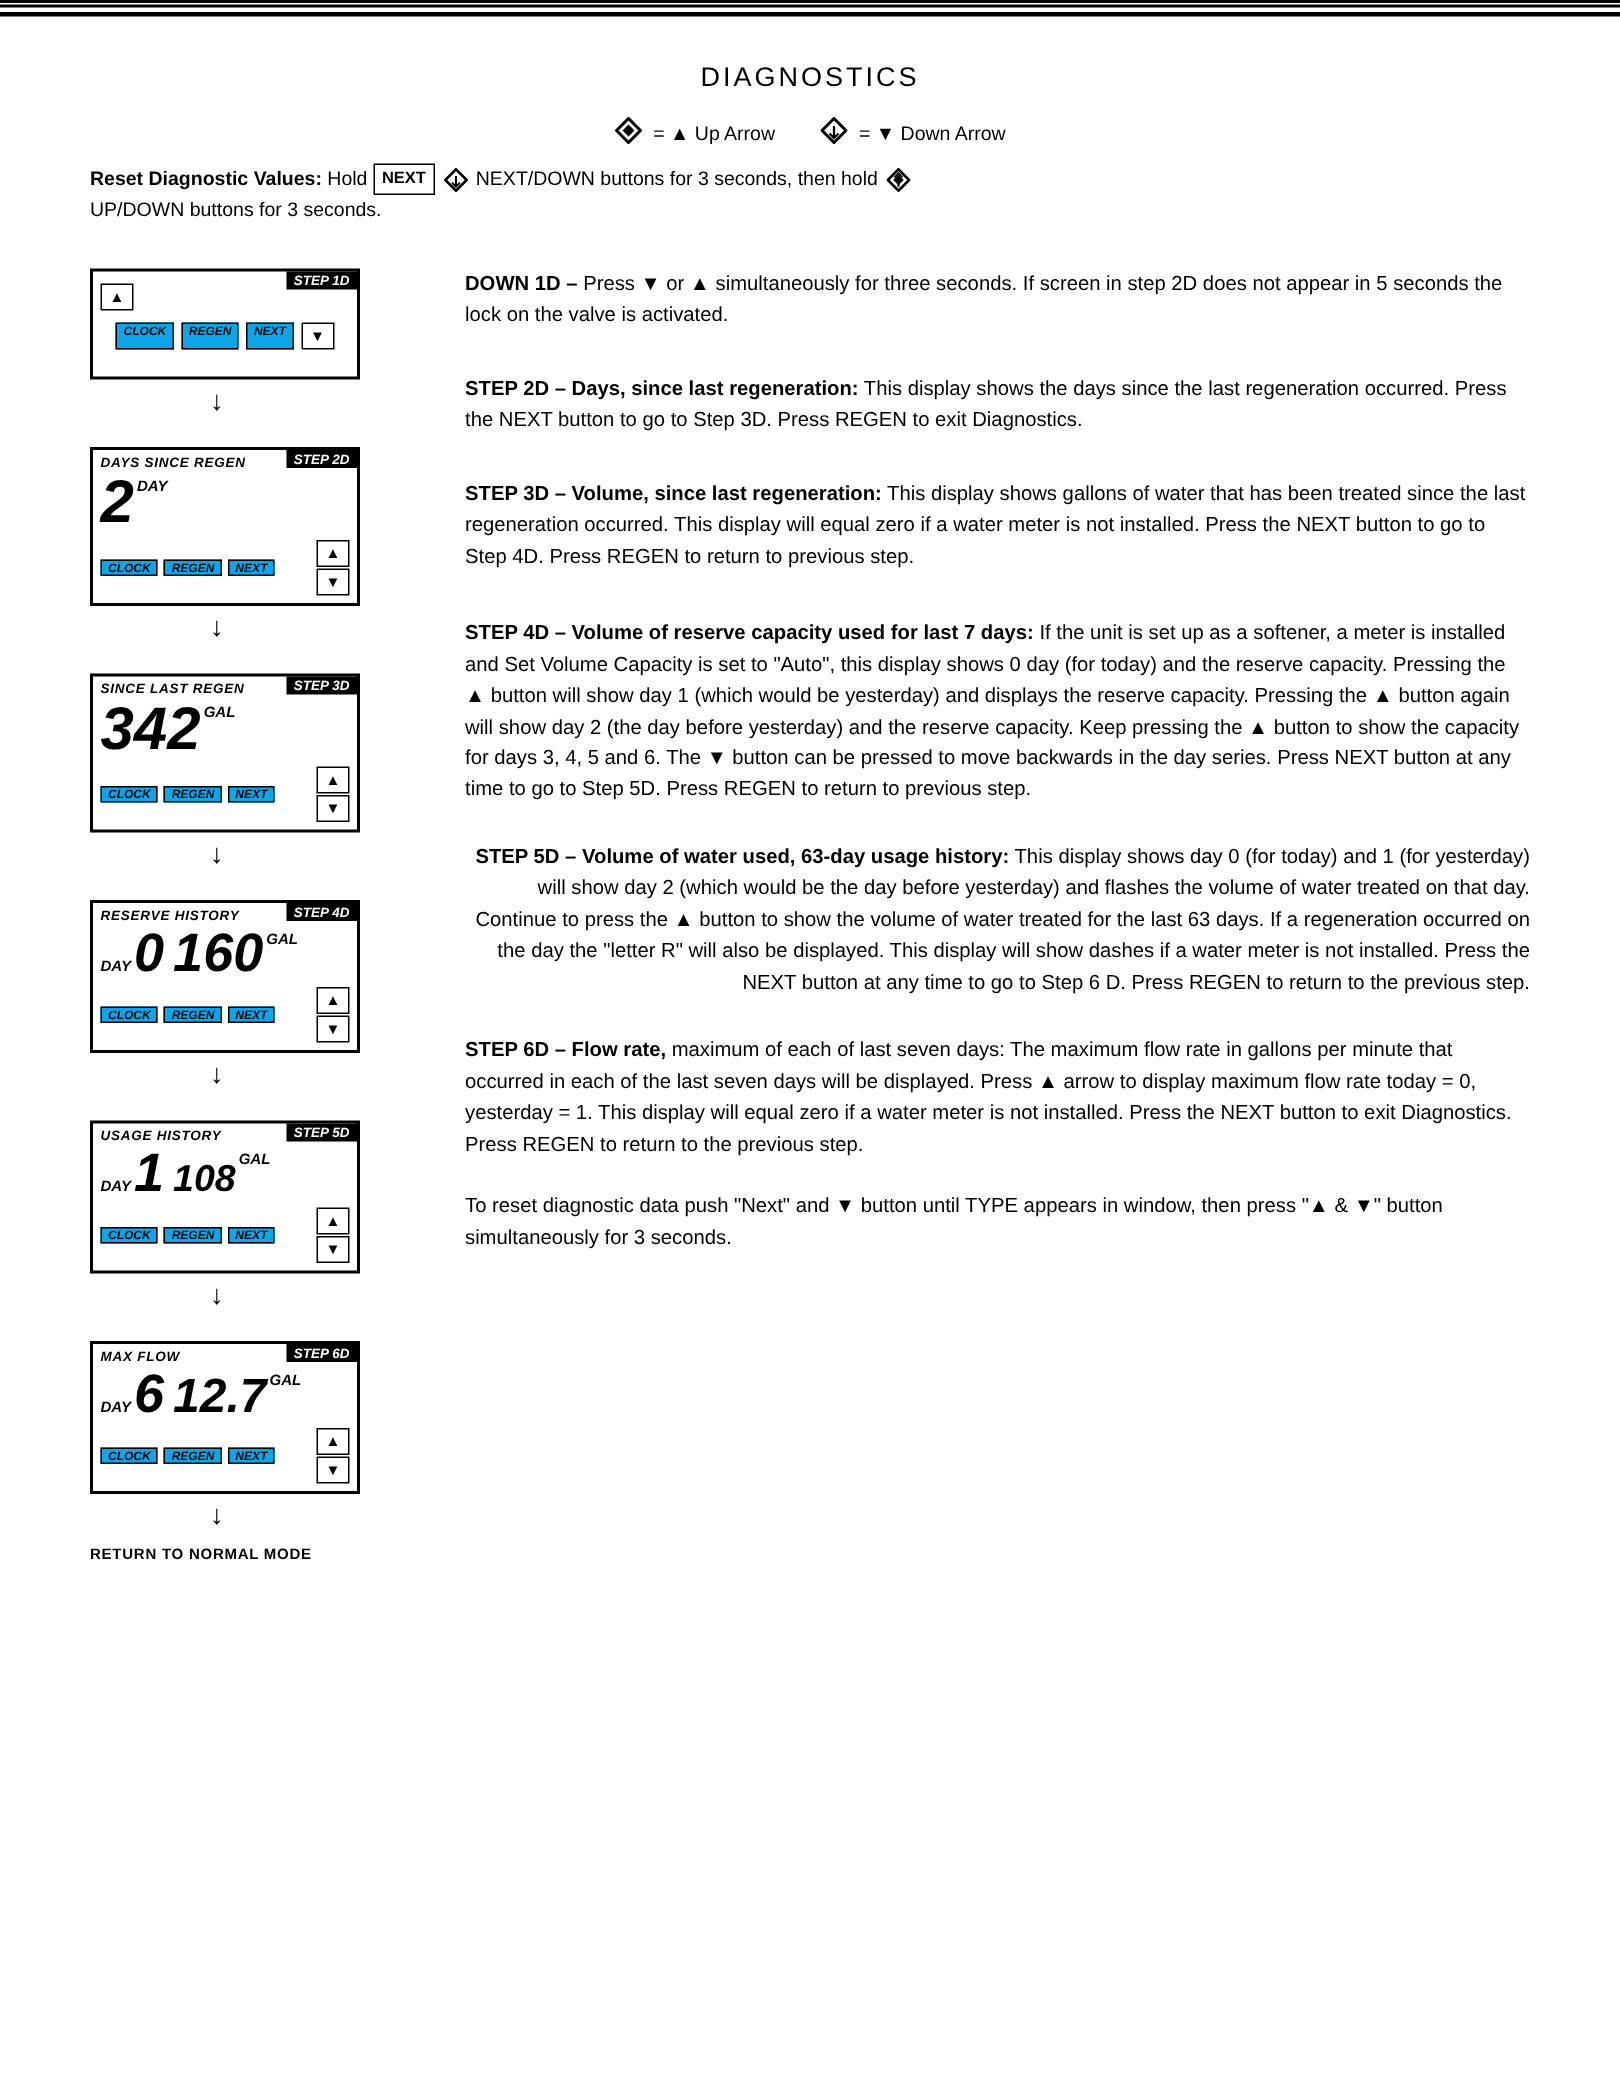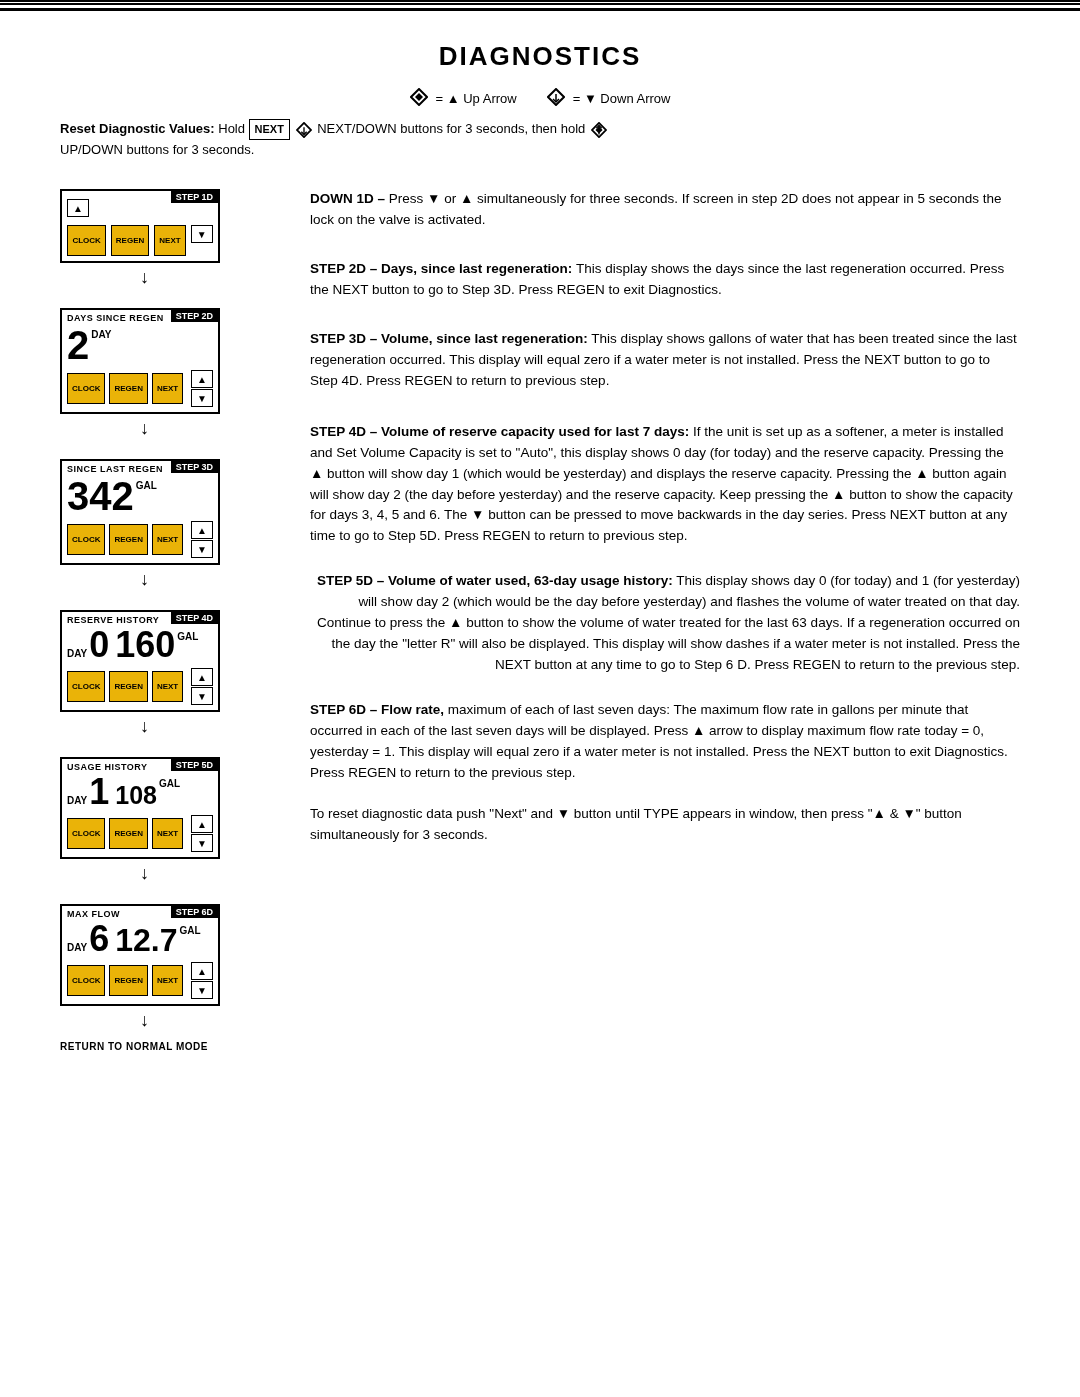--- a/index.html
+++ b/index.html
@@ -12,22 +12,22 @@
       min-height: 1397px;
       padding: 0;
     }
 
     .page-content {
       padding: 30px 60px 40px 60px;
     }
 
     .page-title {
       text-align: center;
-      font-size: 26px;
-      font-weight: bold;
+      font-size: 18px;
+      font-weight: normal;
       letter-spacing: 2px;
       margin-bottom: 16px;
       text-transform: uppercase;
     }
 
     .legend-row {
       display: flex;
       justify-content: center;
       align-items: center;
       gap: 30px;
@@ -81,24 +81,25 @@
       margin-bottom: 20px;
     }
 
     .step-block p {
       margin-bottom: 8px;
     }
 
     
     .display-panel {
       border: 2px solid #000;
-      width: 160px;
+      width: 180px;
       background: #fff;
       margin-bottom: 4px;
       position: relative;
+      font-style: italic;
     }
 
     .display-header {
       display: flex;
       justify-content: space-between;
       align-items: flex-start;
       padding: 3px 5px 0 5px;
     }
 
     .display-label {
@@ -149,22 +150,22 @@
       display: flex;
       align-items: center;
       padding: 3px 5px 5px 5px;
       gap: 4px;
     }
 
     .btn-small {
       border: 1px solid #000;
       font-size: 8px;
       font-weight: bold;
-      padding: 10px 4px;
-      background: #eab308;
+      padding: 0 4px;
+      background: #0ea5e9;
     }
 
     .up-down-right {
       margin-left: auto;
       display: flex;
       flex-direction: column;
       align-items: center;
       gap: 1px;
     }
 

